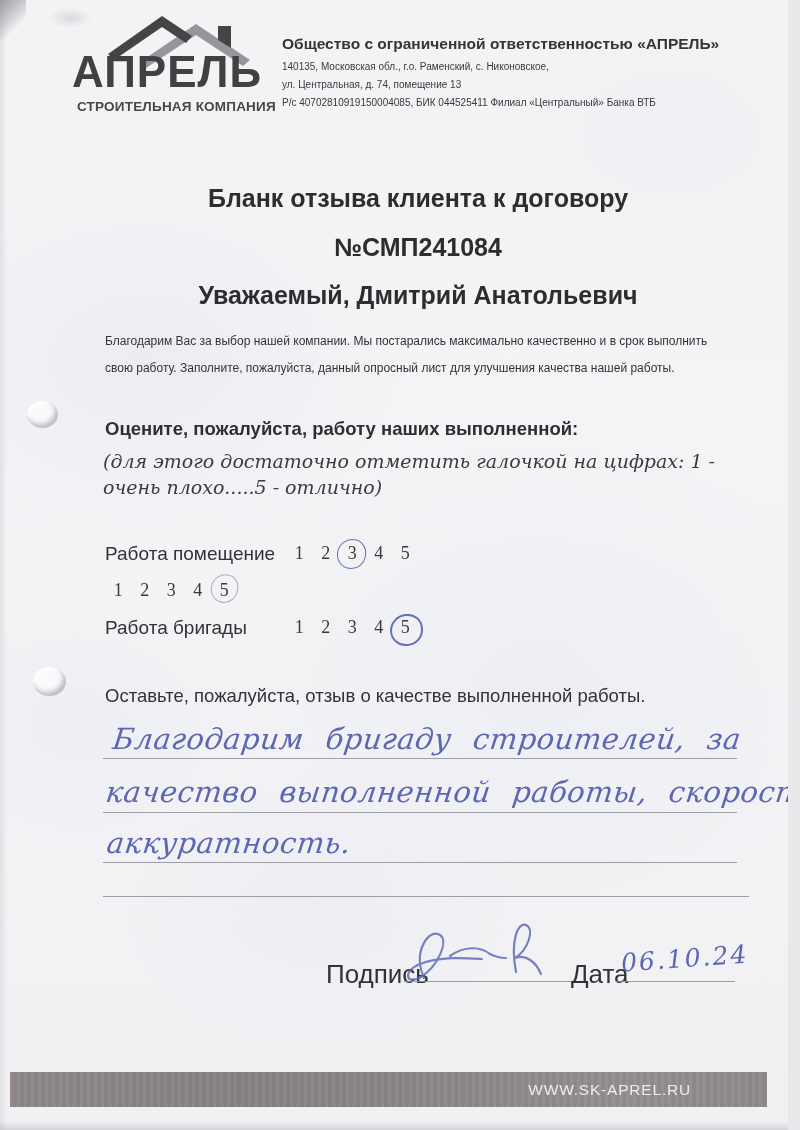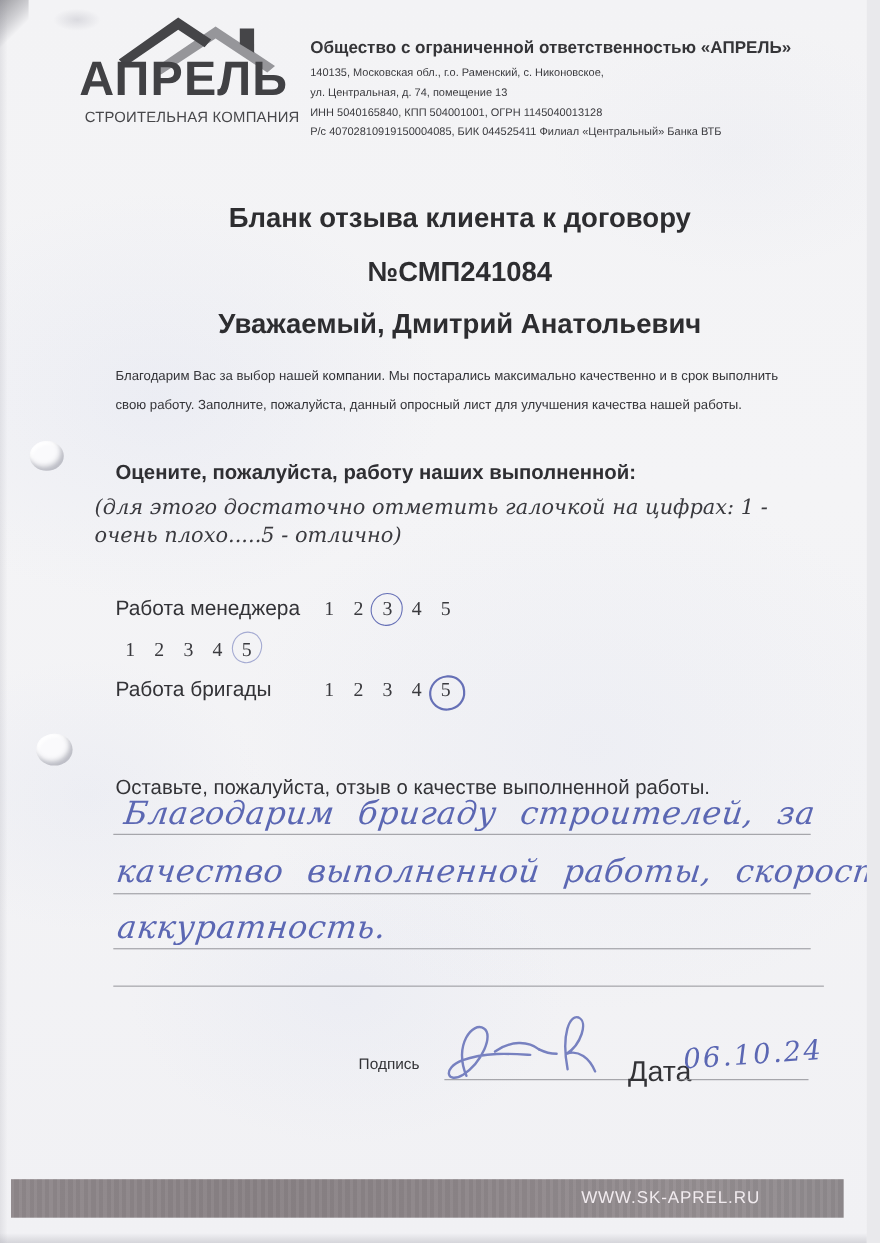--- a/index.html
+++ b/index.html
@@ -26,61 +26,61 @@
     background:linear-gradient(90deg,rgba(150,150,160,.18),transparent);}
   .punch{border-radius:50%;background:radial-gradient(circle at 45% 38%, #fafafc 0 52%, #eeeef2 68%, rgba(238,238,242,0) 78%);
     box-shadow: inset -3px -4px 5px rgba(128,130,145,.45), inset 2px 3px 3px rgba(255,255,255,.85);}
   .punch1{left:27px;top:401px;width:31px;height:27px;}
   .punch2{left:33px;top:667px;width:33px;height:29px;}
 
   
   .logo-icon{left:100px;top:10px;width:170px;height:58px;}
   .logo-title{left:72px;top:48px;width:210px;font-size:44px;font-weight:bold;color:#414144;
     letter-spacing:1px;line-height:48px;}
-  .logo-sub{left:77px;top:99px;font-size:13.5px;font-weight:normal;color:#47474a;letter-spacing:.2px;}
+  .logo-sub{left:77px;top:99px;font-size:13.5px;font-weight:bold;color:#47474a;letter-spacing:.2px;}
   .company-info{right:46px;top:35px;width:460px;text-align:left;color:#3a3a3e;}
   .company-info .l1{font-size:15.5px;font-weight:bold;margin-bottom:5px;color:#353538;}
   .company-info .l{font-size:10px;line-height:18px;}
 
   
   .title-line{left:0;width:800px;text-align:center;transform:translateX(18px);
     font-size:25px;font-weight:bold;color:#2d2d30;}
   .t1{top:184px;} .t2{top:233px;} .t3{top:281px;}
 
   .intro{left:105px;top:328px;width:624px;font-size:12px;line-height:26.5px;color:#343438;}
   .rate-heading{left:105px;top:418px;font-size:18.5px;font-weight:bold;color:#2f2f33;}
-  .rate-note{left:86px;top:448px;width:612px;font-family:"DejaVu Serif",serif;font-style:italic;
+  .rate-note{left:103px;top:448px;width:612px;font-family:"DejaVu Serif",serif;font-style:italic;
     font-size:19px;line-height:26px;color:#3a3a3f;}
 
   
   .ratings{left:105px;top:543px;width:420px;}
   .rating-row{display:flex;align-items:flex-start;height:23px;margin-bottom:14px;}
   .rating-label{width:181px;font-size:19px;color:#333337;}
   .scale{font-family:"Liberation Serif",serif;font-size:18px;color:#3a3a3e;}
   .num{display:inline-block;width:26.5px;text-align:center;position:relative;}
   .pen-circle{position:absolute;left:-2px;top:-4px;width:27px;height:28px;border-radius:52% 46% 50% 48%;
     border:1.8px solid rgba(86,98,175,.9);transform:rotate(8deg);}
   .rating-row:nth-child(2) .pen-circle{opacity:.55;width:25px;height:27px;left:0;top:-6px;
     transform:rotate(16deg);border-width:1.6px;}
   .rating-row:nth-child(3) .pen-circle{width:29px;height:28px;left:-2px;top:-3px;
     transform:rotate(-5deg);border-width:2px;}
 
-  .review-heading{left:105px;top:705px;font-size:18.5px;color:#333337;}
+  .review-heading{left:105px;top:685px;font-size:18.5px;color:#333337;}
 
   .rule{height:1px;background:#8e8e94;opacity:.85;}
   .rule1{left:103px;top:758px;width:634px;}
   .rule2{left:103px;top:812px;width:634px;}
   .rule3{left:103px;top:862px;width:634px;}
   .rule4{left:103px;top:896px;width:646px;}
 
   .handwriting{font-family:"DejaVu Serif",serif;font-style:italic;color:#5b67b3;}
   .hw-line{font-size:29px;word-spacing:12px;letter-spacing:.5px;transform:skewX(-7deg);white-space:nowrap;}
   .hw1{left:113px;top:722px;} .hw2{left:106px;top:775px;} .hw3{left:107px;top:826px;}
 
-  .sig-label{left:326px;top:959px;font-size:14px;color:#333337;}
+  .sig-label{left:326px;top:959px;font-size:26px;color:#333337;}
   .sig-rule{left:404px;top:981px;width:175px;}
   .sig-svg{left:394px;top:916px;width:195px;height:80px;}
   .date-label{left:571px;top:959px;font-size:26px;color:#333337;}
   .date-rule{left:616px;top:981px;width:119px;}
   .date-hw{left:621px;top:944px;font-size:25px;letter-spacing:2px;transform:rotate(-4deg);white-space:nowrap;}
 
   .footer-bar{left:10px;top:1072px;width:757px;height:35px;
     background:
       repeating-linear-gradient(90deg, rgba(255,255,255,.035) 0 3px, rgba(0,0,0,.03) 3px 7px),
       linear-gradient(90deg,#8f888b,#898285 30%,#8d8689 55%,#958e91 82%,#8f8a8d);
@@ -105,35 +105,34 @@
     <polygon points="118,16 131,16 131,38 118,30" fill="#454548"></polygon>
     <polygon points="8,44 62,6 92,26 86,33 62,17 14,50" fill="#454548"></polygon>
   </svg>
   <div class="abs logo-title">АПРЕЛЬ</div>
   <div class="abs logo-sub">СТРОИТЕЛЬНАЯ КОМПАНИЯ</div>
 
   <div class="abs company-info">
     <div class="l1">Общество с ограниченной ответственностью «АПРЕЛЬ»</div>
     <div class="l">140135, Московская обл., г.о. Раменский, с. Никоновское,</div>
     <div class="l">ул. Центральная, д. 74, помещение 13</div>
-    <div class="l">ИНН 5040165840, КПП 504001001, ОГРН 1145040013128</div>
     <div class="l">Р/с 40702810919150004085, БИК 044525411 Филиал «Центральный» Банка ВТБ</div>
   </div>
 
   <div class="abs title-line t1">Бланк отзыва клиента к договору</div>
   <div class="abs title-line t2">№СМП241084</div>
   <div class="abs title-line t3">Уважаемый, Дмитрий Анатольевич</div>
 
   <div class="abs intro">Благодарим Вас за выбор нашей компании. Мы постарались максимально качественно и в срок выполнить свою работу. Заполните, пожалуйста, данный опросный лист для улучшения качества нашей работы.</div>
   <div class="abs rate-heading">Оцените, пожалуйста, работу наших выполненной:</div>
   <div class="abs rate-note">(для этого достаточно отметить галочкой на цифрах: 1 - очень плохо.....5 - отлично)</div>
 
   <div class="abs ratings">
     <div class="rating-row">
-      <div class="rating-label">Работа менеджера</div>
+      <div class="rating-label">Работа помещение</div>
       <div class="scale"><span class="num">1</span><span class="num">2</span><span class="num">3<i class="pen-circle"></i></span><span class="num">4</span><span class="num">5</span></div>
     </div>
     <div class="rating-row">
       <div class="scale"><span class="num">1</span><span class="num">2</span><span class="num">3</span><span class="num">4</span><span class="num">5<i class="pen-circle"></i></span></div>
     </div>
     <div class="rating-row">
       <div class="rating-label">Работа бригады</div>
       <div class="scale"><span class="num">1</span><span class="num">2</span><span class="num">3</span><span class="num">4</span><span class="num">5<i class="pen-circle"></i></span></div>
     </div>
   </div>

